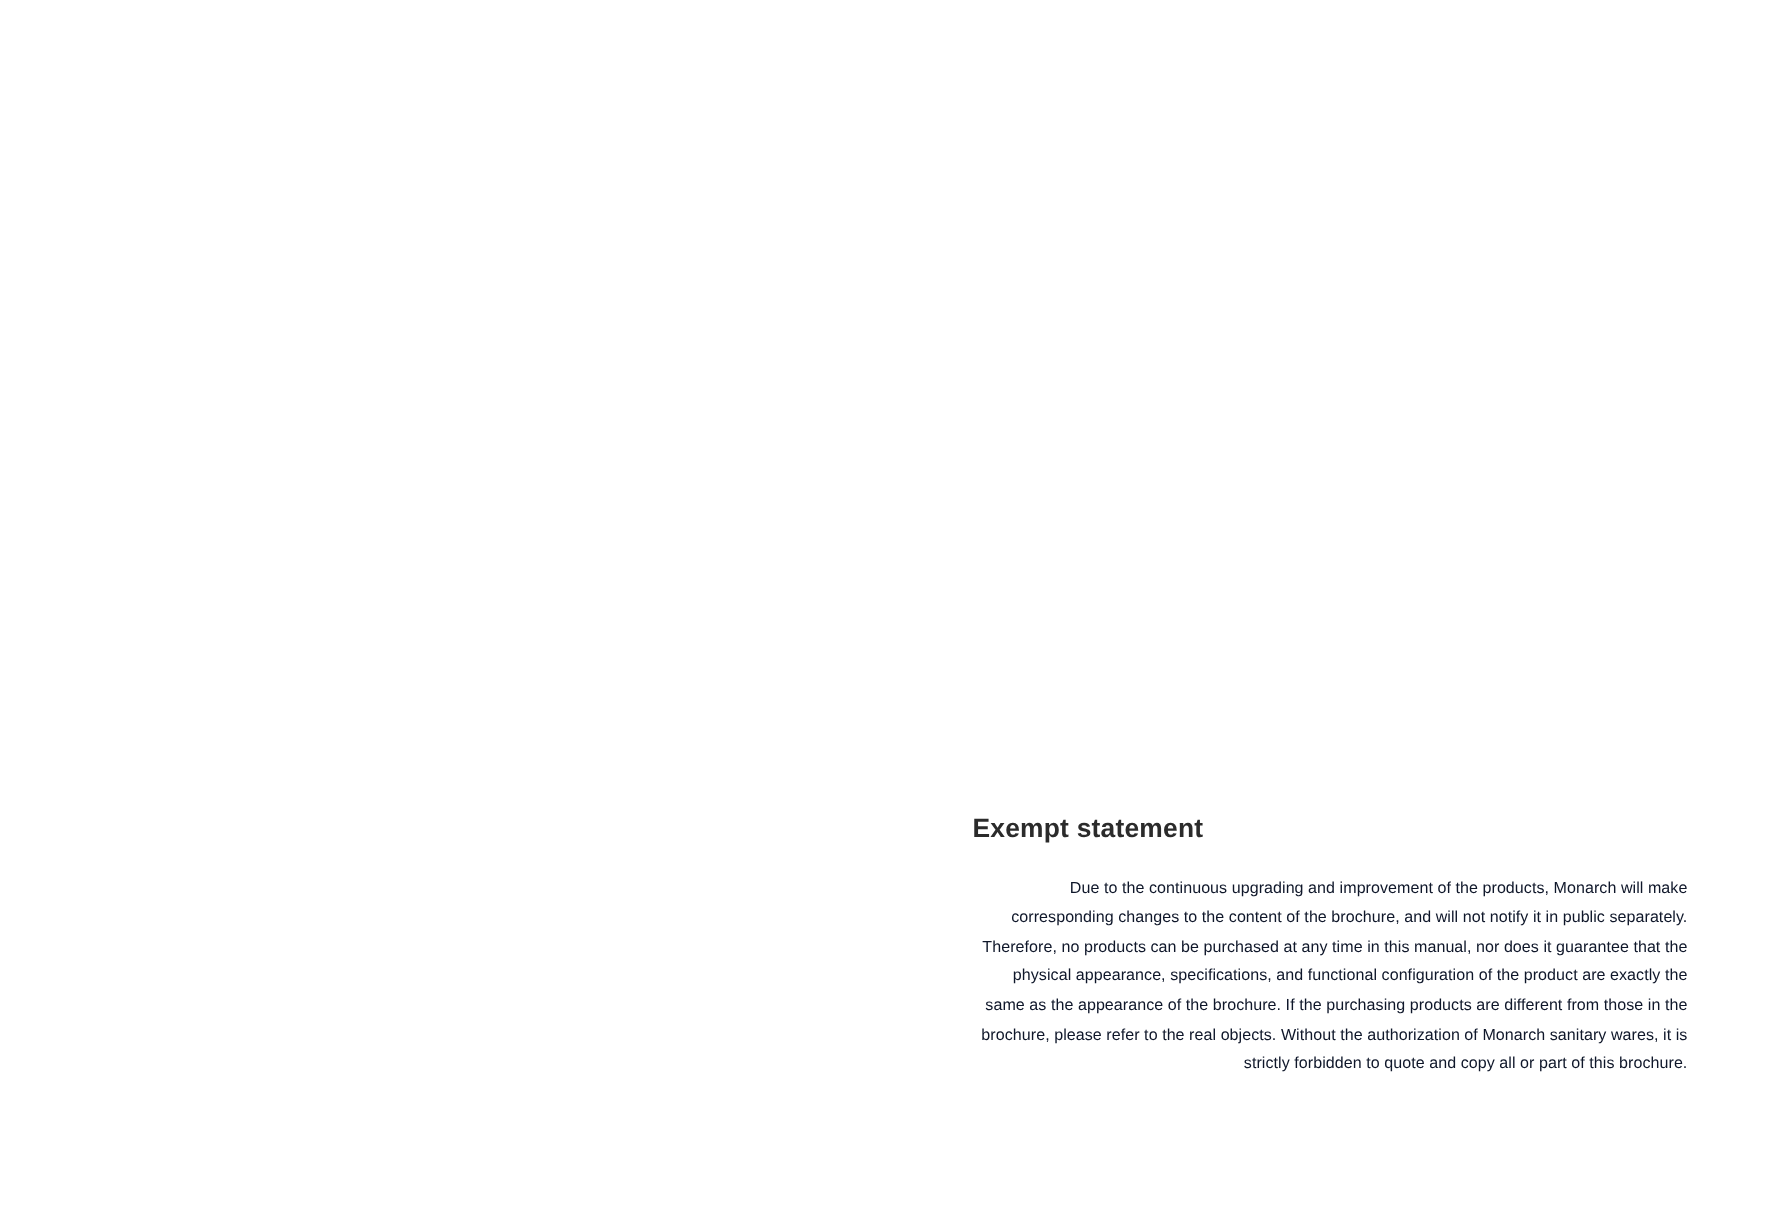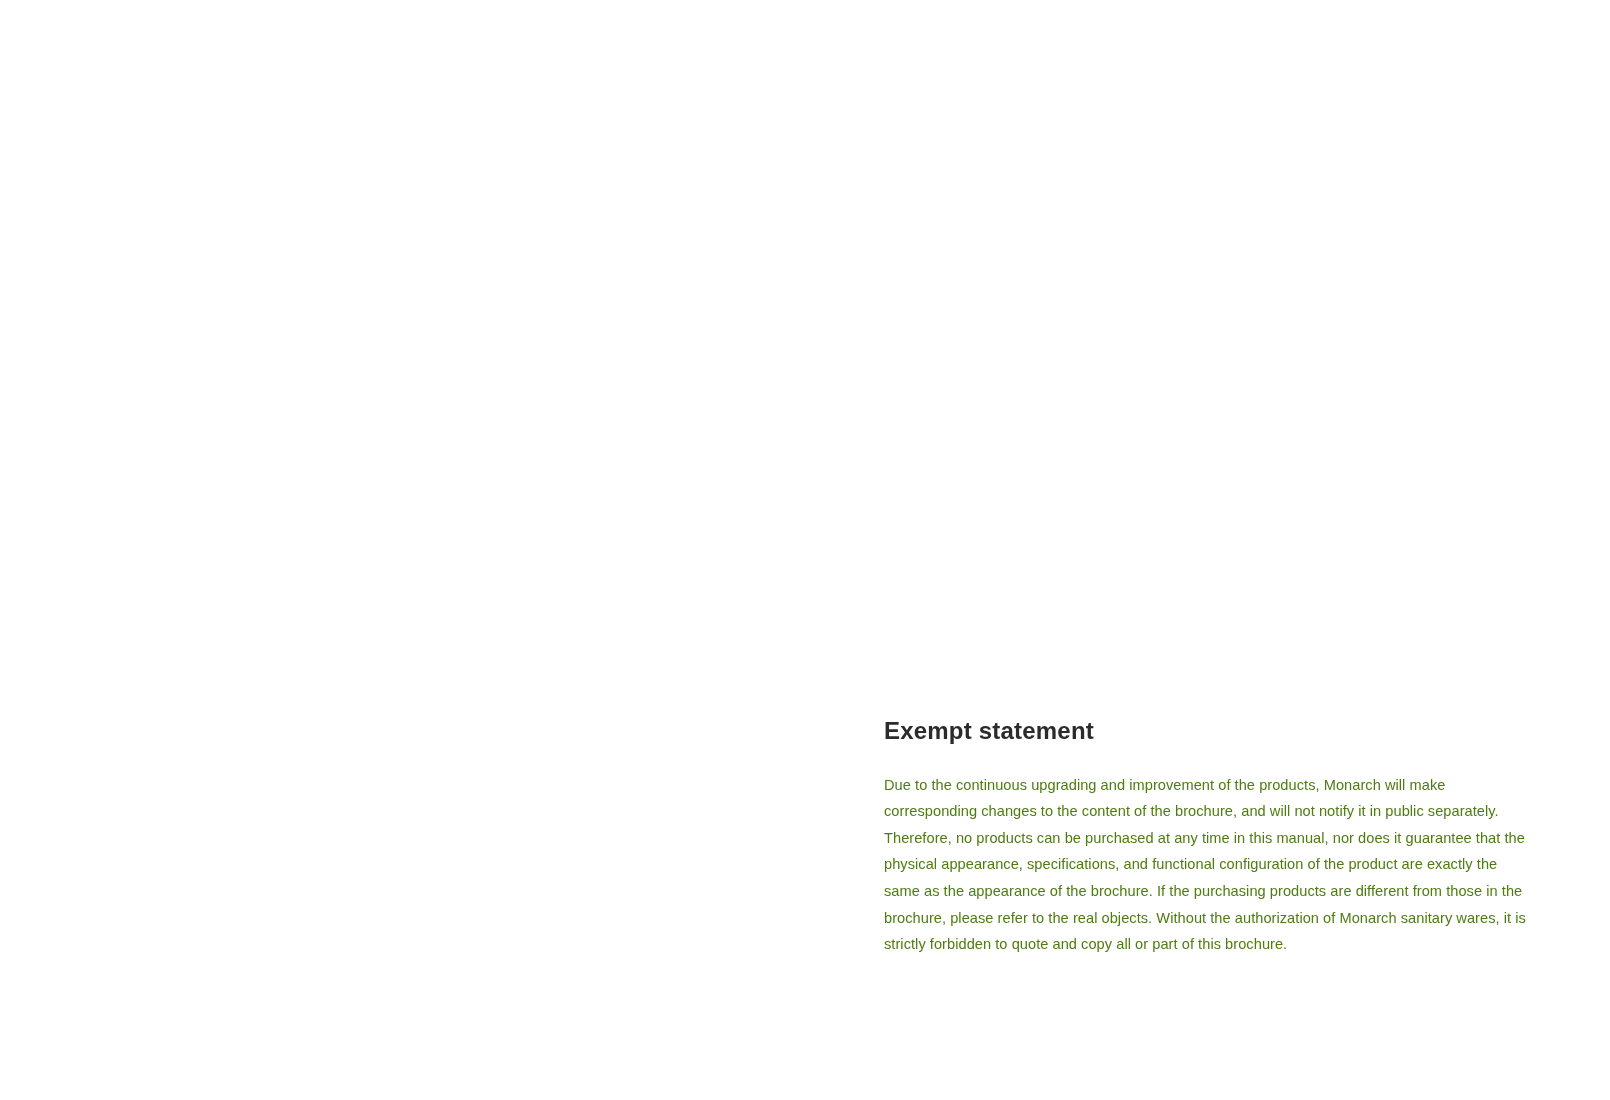--- a/index.html
+++ b/index.html
@@ -27,36 +27,36 @@
     font-size: 49px;
     font-weight: bold;
     letter-spacing: -0.5px;
     color: #1f4287;
     line-height: 1.1;
     white-space: nowrap;
   }
   .statement-block {
     position: absolute;
     left: 884px;
-    top: 717px;
+    top: 740px;
     width: 650px;
   }
   .statement-heading {
     font-size: 24px;
     font-weight: bold;
     color: #2b2b2b;
     letter-spacing: 0.2px;
     margin: 0 0 26px 0;
     line-height: 1.2;
   }
   .statement-body {
     font-size: 14.6px;
-    color: #4d7c0f;
+    color: #0f172a;
     line-height: 1.82;
-    text-align: left;
+    text-align: right;
     margin: 0;
     letter-spacing: 0.05px;
   }
 </style>
 </head>
 <body>
 
 <div class="page">
 
 

